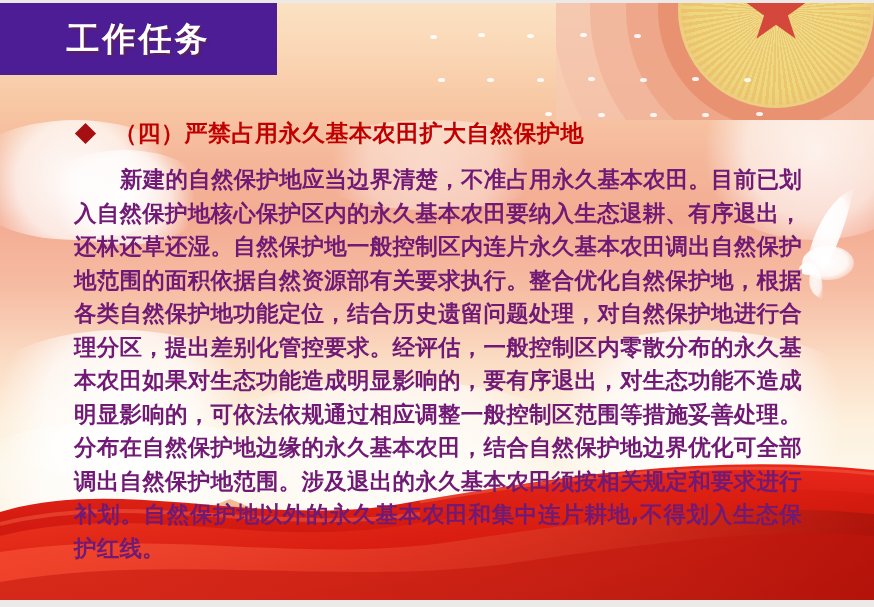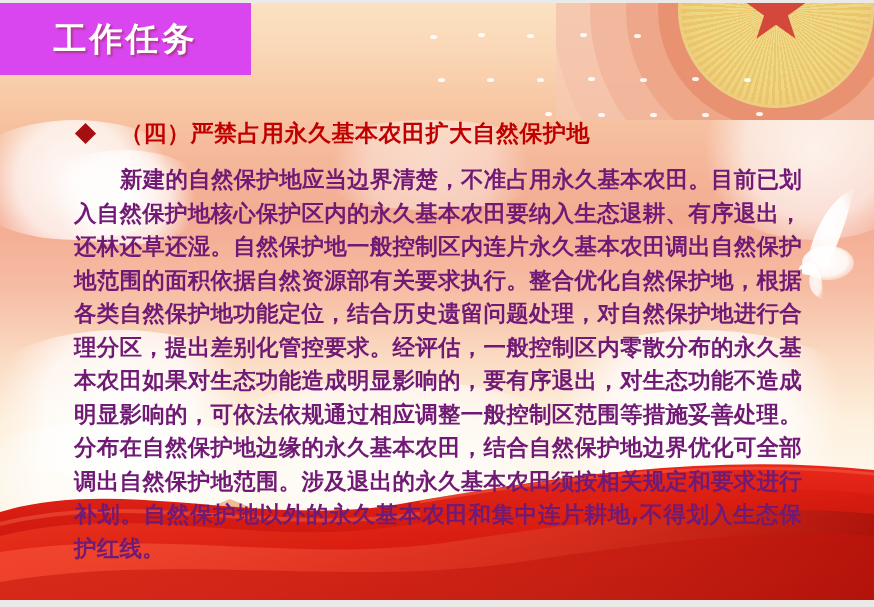--- a/index.html
+++ b/index.html
@@ -131,42 +131,42 @@
     position: absolute;
     left: 0; bottom: 0;
     width: 874px; height: 175px;
     pointer-events: none;
   }
 
   
   .banner {
     position: absolute;
     left: 0; top: 3px;
-    width: 251px; height: 72px;
-    background: #d946ef;
+    width: 277px; height: 72px;
+    background: #4c1d95;
     display: flex;
     align-items: center;
     justify-content: center;
   }
   .banner-title {
     color: #ffffff;
     font-size: 33px;
     font-weight: bold;
     letter-spacing: 3px;
     text-shadow: 2px 2px 2px rgba(120,40,20,0.45);
     white-space: nowrap;
   }
 
   
   .heading-row {
     position: absolute;
     left: 78px; top: 118px;
     display: flex;
     align-items: center;
-    gap: 27px;
+    gap: 21px;
     white-space: nowrap;
   }
   .bullet-diamond {
     width: 15px; height: 15px;
     background: #a60f12;
     transform: rotate(45deg);
     flex: none;
   }
   .heading-text {
     color: #c00000;

